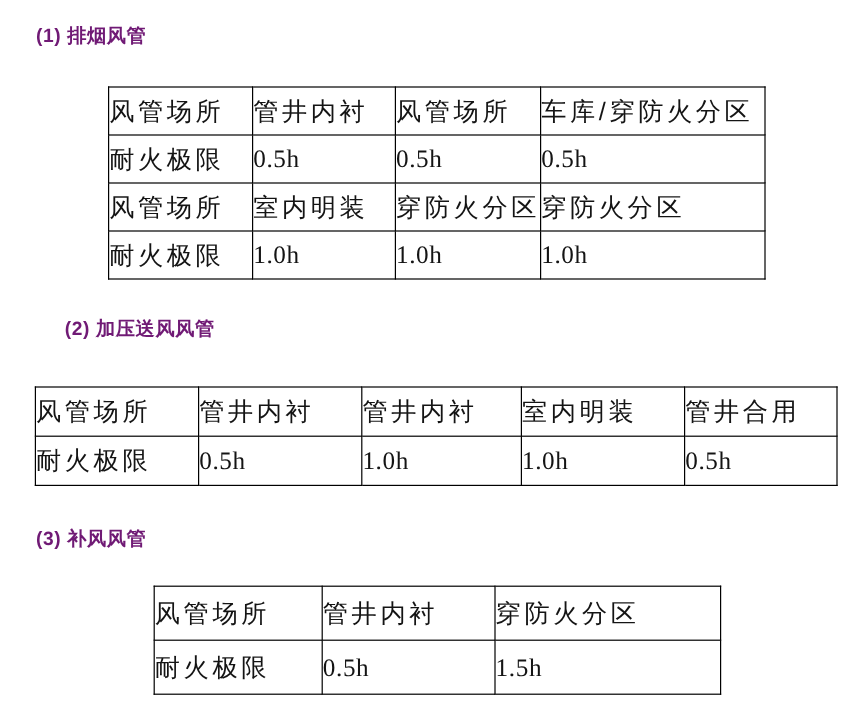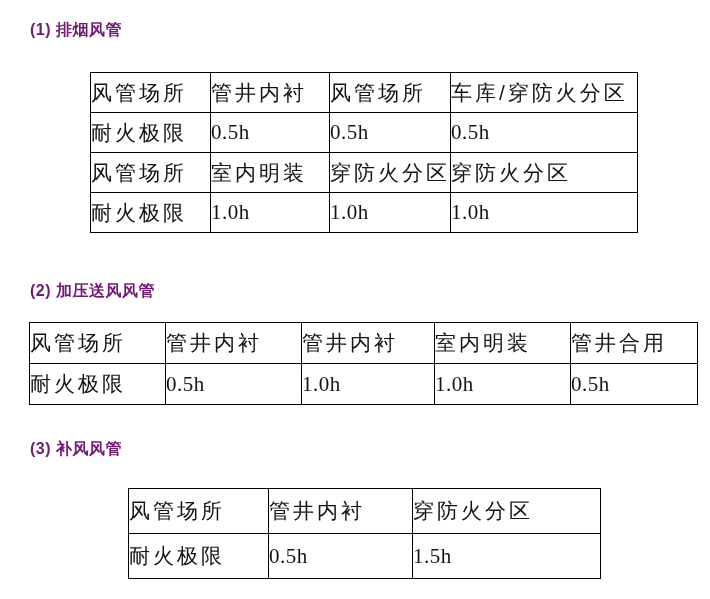--- a/index.html
+++ b/index.html
@@ -14,21 +14,21 @@
   .heading {
     position: absolute;
     left: 30px;
     font-size: 16px;
     font-weight: 700;
     color: #701a75;
     letter-spacing: 0.5px;
     white-space: pre;
   }
   #heading-1 { top: 20px; }
-  #heading-2 { top: 281px; }
+  #heading-2 { top: 264px; margin-left: 24px; }
   #heading-3 { top: 439px; text-align: center; }
 
   table {
     position: absolute;
     border-collapse: collapse;
     table-layout: fixed;
     color: #141414;
   }
   td {
     border: 1.5px solid #000000;

